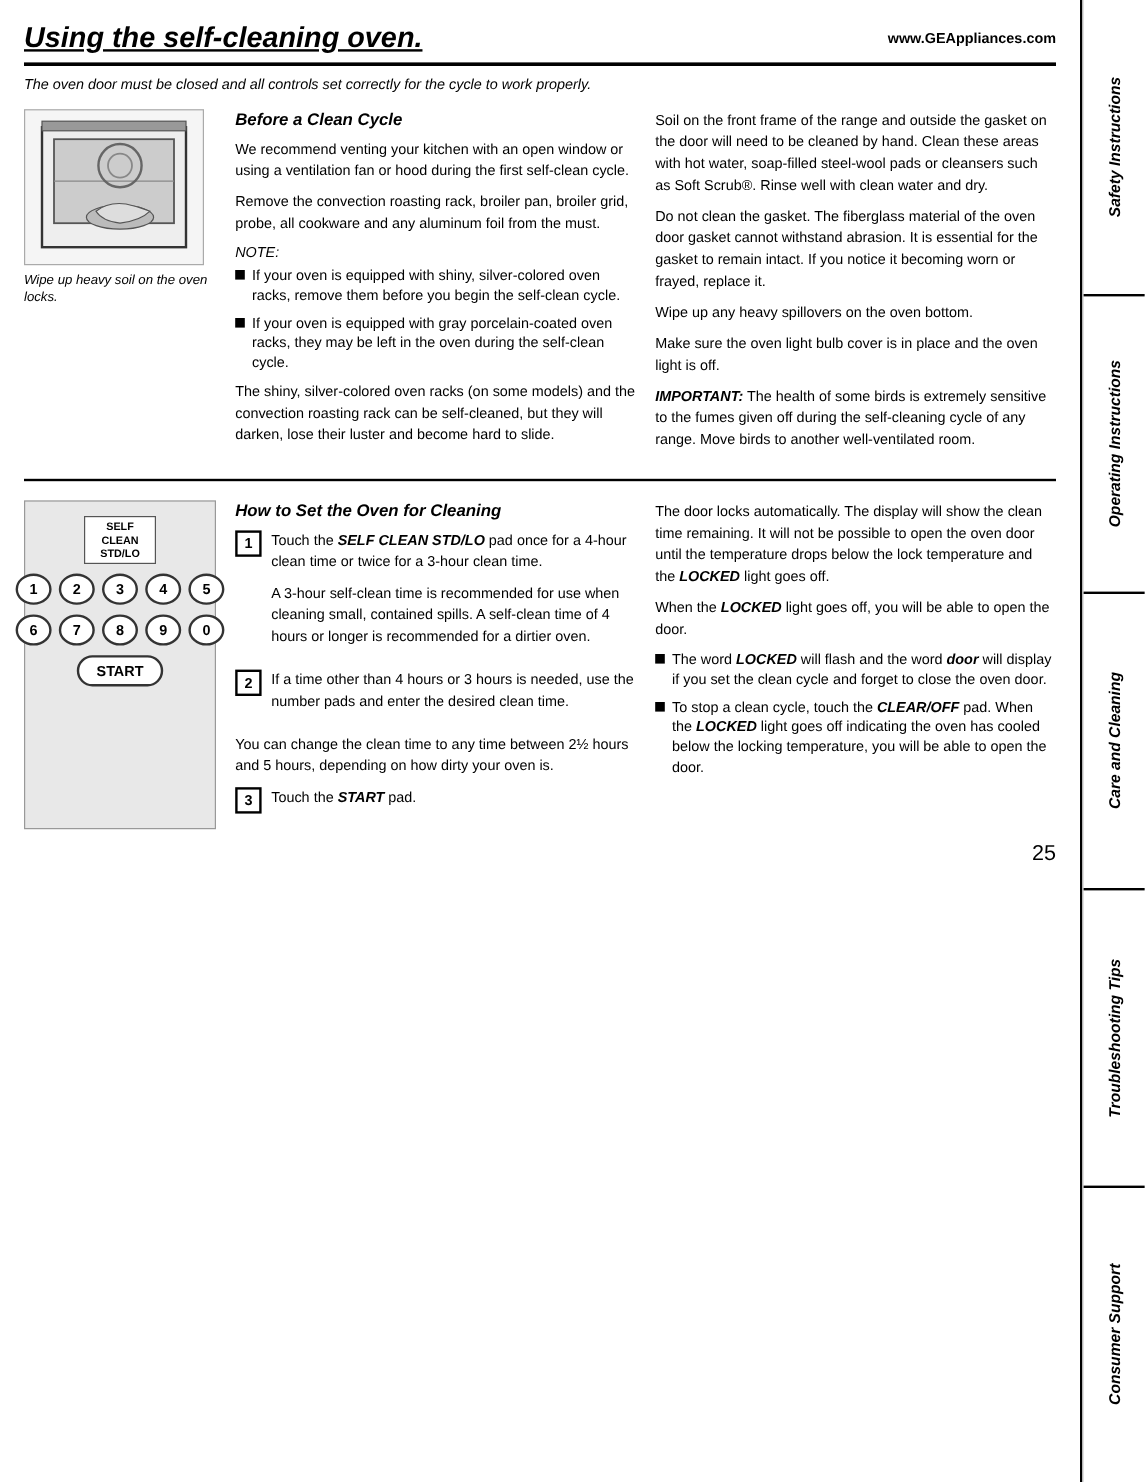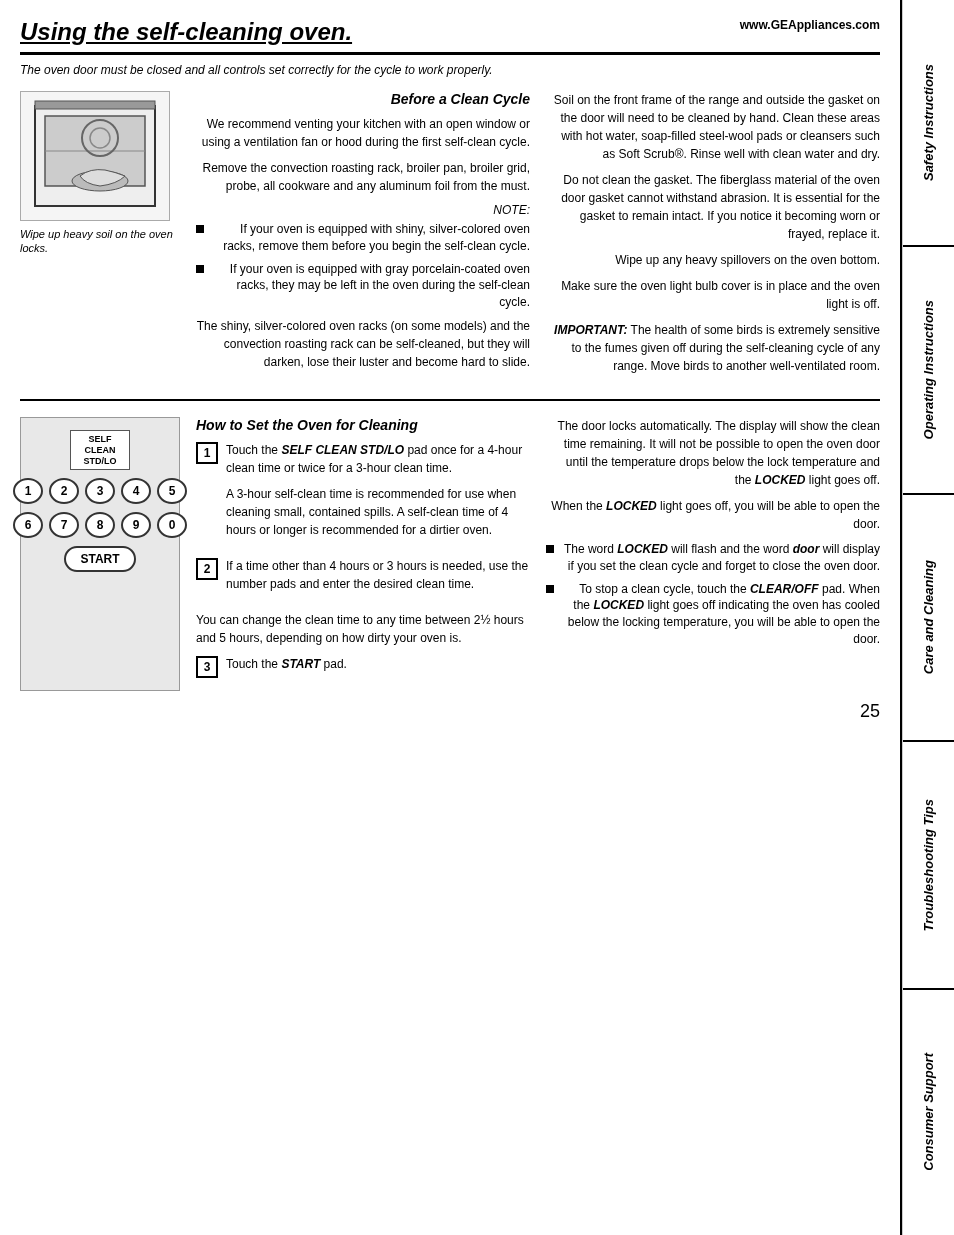--- a/index.html
+++ b/index.html
@@ -52,21 +52,21 @@
       font-weight: bold;
       font-style: italic;
       text-align: center;
       line-height: 1.2;
     }
 
     
     .page-header {
       display: flex;
       justify-content: space-between;
-      align-items: flex-start;
+      align-items: center;
       border-bottom: 3px solid #000;
       padding-bottom: 6px;
       margin-bottom: 8px;
     }
 
     .page-title {
       font-size: 24px;
       font-weight: bold;
       font-style: italic;
       text-decoration: underline;
@@ -121,21 +121,20 @@
     }
 
     .right-text-area {
       flex: 1;
       display: flex;
       gap: 16px;
     }
 
     .text-column {
       flex: 1;
-      text-align: right;
     }
 
     .section-heading {
       font-size: 14px;
       font-weight: bold;
       font-style: italic;
       margin-bottom: 8px;
     }
 
     .body-text {

